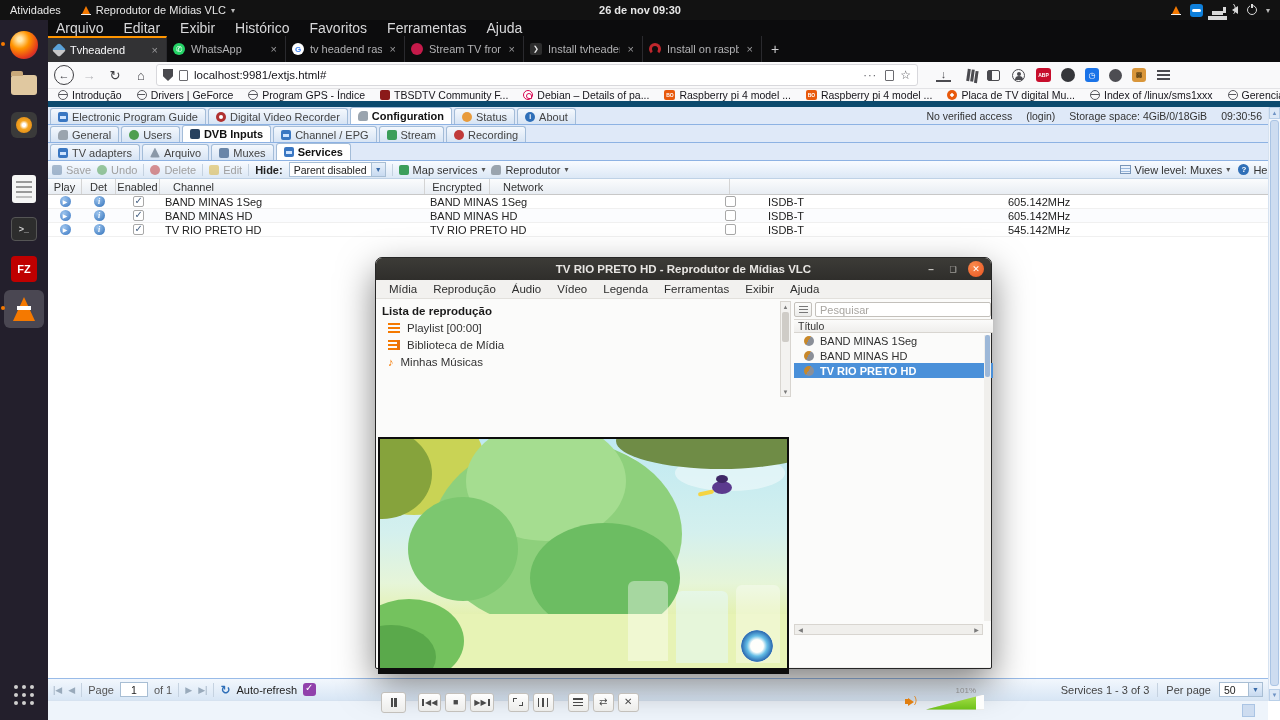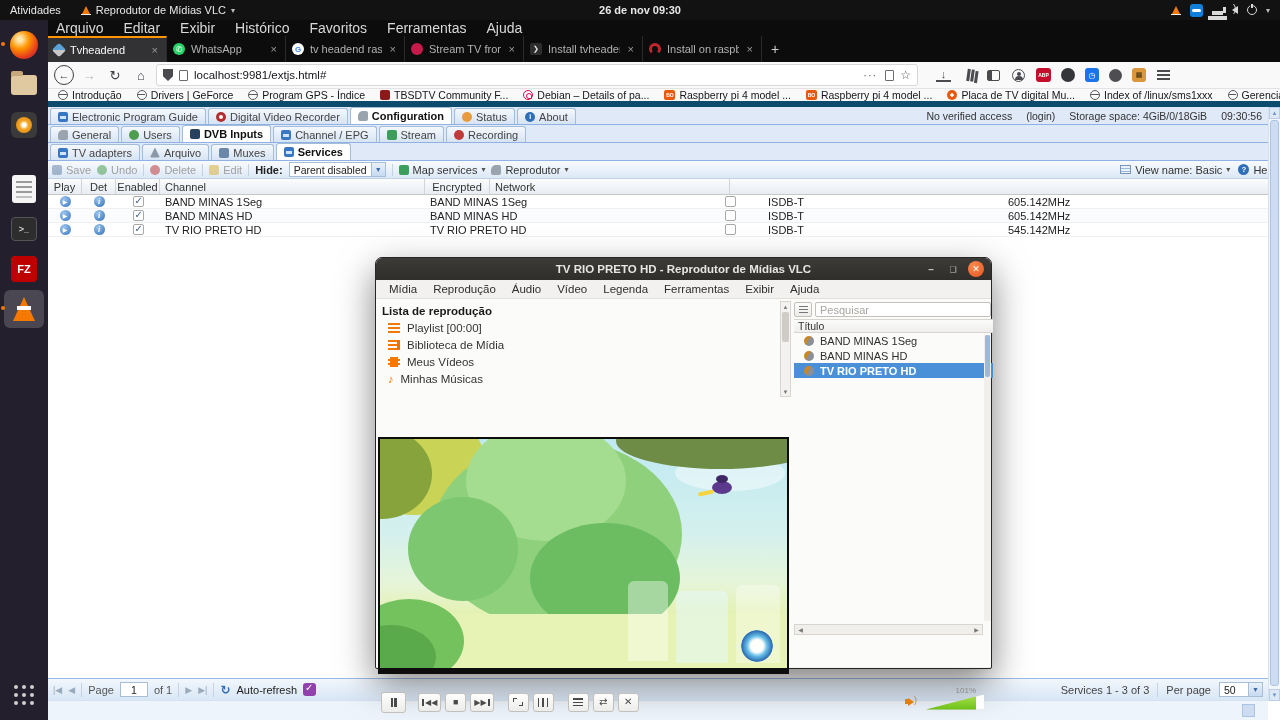--- a/index.html
+++ b/index.html
@@ -159,21 +159,21 @@
   .ti-wr{background:#9aa4ae;opacity:1;border-radius:50% 2px 2px 2px}
   .hide-lbl{color:#222;font-weight:bold}
   .xselect{height:15px;background:#fff;border:1px solid #a8bed4;display:flex;align-items:center;font-size:10.5px;color:#222;padding-left:4px}
   .xtrig{width:14px;height:13px;background:linear-gradient(#e8f1fb,#c8daf0);border-left:1px solid #a8bed4;color:#3a6ba8;
     font-size:7px;display:flex;align-items:center;justify-content:center;margin-left:4px}
   .tb-right2{margin-left:auto;display:flex;align-items:center;gap:8px;color:#333}
   .ti-viewlvl{width:11px;height:9px;border:1px solid #7a96b8;background:repeating-linear-gradient(#eaf2fc 0 2px,#9ab8dc 2px 3px)}
   .ti-help{width:11px;height:11px;border-radius:50%;background:#2f6fb8;color:#fff;font-size:8px;display:flex;align-items:center;justify-content:center;font-weight:bold}
 
   .ghead{display:flex;height:16px;background:linear-gradient(#fbfcfd,#e8edf3);border-bottom:1px solid #c8c8c8;color:#333}
-  .gh{padding:1px 5px;border-right:1px solid #d4d4d4;display:flex;align-items:center;gap:3px;overflow:hidden;white-space:nowrap}
+  .gh{padding:1px 13px;border-right:1px solid #d4d4d4;display:flex;align-items:center;gap:3px;overflow:hidden;white-space:nowrap}
   .gh.sorted{background:linear-gradient(#e3edfb,#cfe0f5)}
   .sortarrow{font-size:6px;color:#5a7aa8}
   .grow{display:flex;height:14px;align-items:center;border-bottom:1px solid #f0f0f0;color:#222}
   .gc{padding:0 5px;overflow:hidden;white-space:nowrap;display:flex;align-items:center}
   .c-play{width:34px;justify-content:center}
   .c-det{width:34px;justify-content:center}
   .c-en{width:44px;justify-content:center}
   .c-ch{width:265px}
   .c-sv{width:273px}
   .c-enc{width:65px;justify-content:center}
@@ -562,21 +562,21 @@
             <span class="caret" style="color:#555">▾</span>
           </span>
         <span class="tbtn" style="color:#333">
             <span class="ti ti-wr"></span>
             <span>Reprodutor</span>
             <span class="caret" style="color:#555">▾</span>
           </span>
         <span class="tb-right2">
           <span class="tbtn">
               <span class="ti-viewlvl"></span>
-              <span>View name: Basic</span>
+              <span>View level: Muxes</span>
               <span class="caret" style="color:#555">▾</span>
             </span>
           <span class="tbtn">
               <span class="ti-help">?</span>
               <span>Help</span>
             </span>
         </span>
       </div>
 
       <div class="ghead">
@@ -702,24 +702,20 @@
         <div class="pl-h">Lista de reprodução</div>
         <div class="pl-it">
             <span class="oli oli-list"></span>
             <span>Playlist [00:00]</span>
           </div>
         <div class="pl-it">
             <span class="oli oli-lib"></span>
             <span>Biblioteca de Mídia</span>
           </div>
         <div class="pl-it">
-            <span class="oli oli-film"></span>
-            <span>Meus Vídeos</span>
-          </div>
-        <div class="pl-it">
             <span class="oli-note">♪</span>
             <span>Minhas Músicas</span>
           </div>
       </div>
       <div class="pl-vscroll">
         <span class="sa" style="top:0">▲</span>
         <span class="thumb"></span>
         <span class="sa" style="bottom:0">▼</span>
       </div>
 

